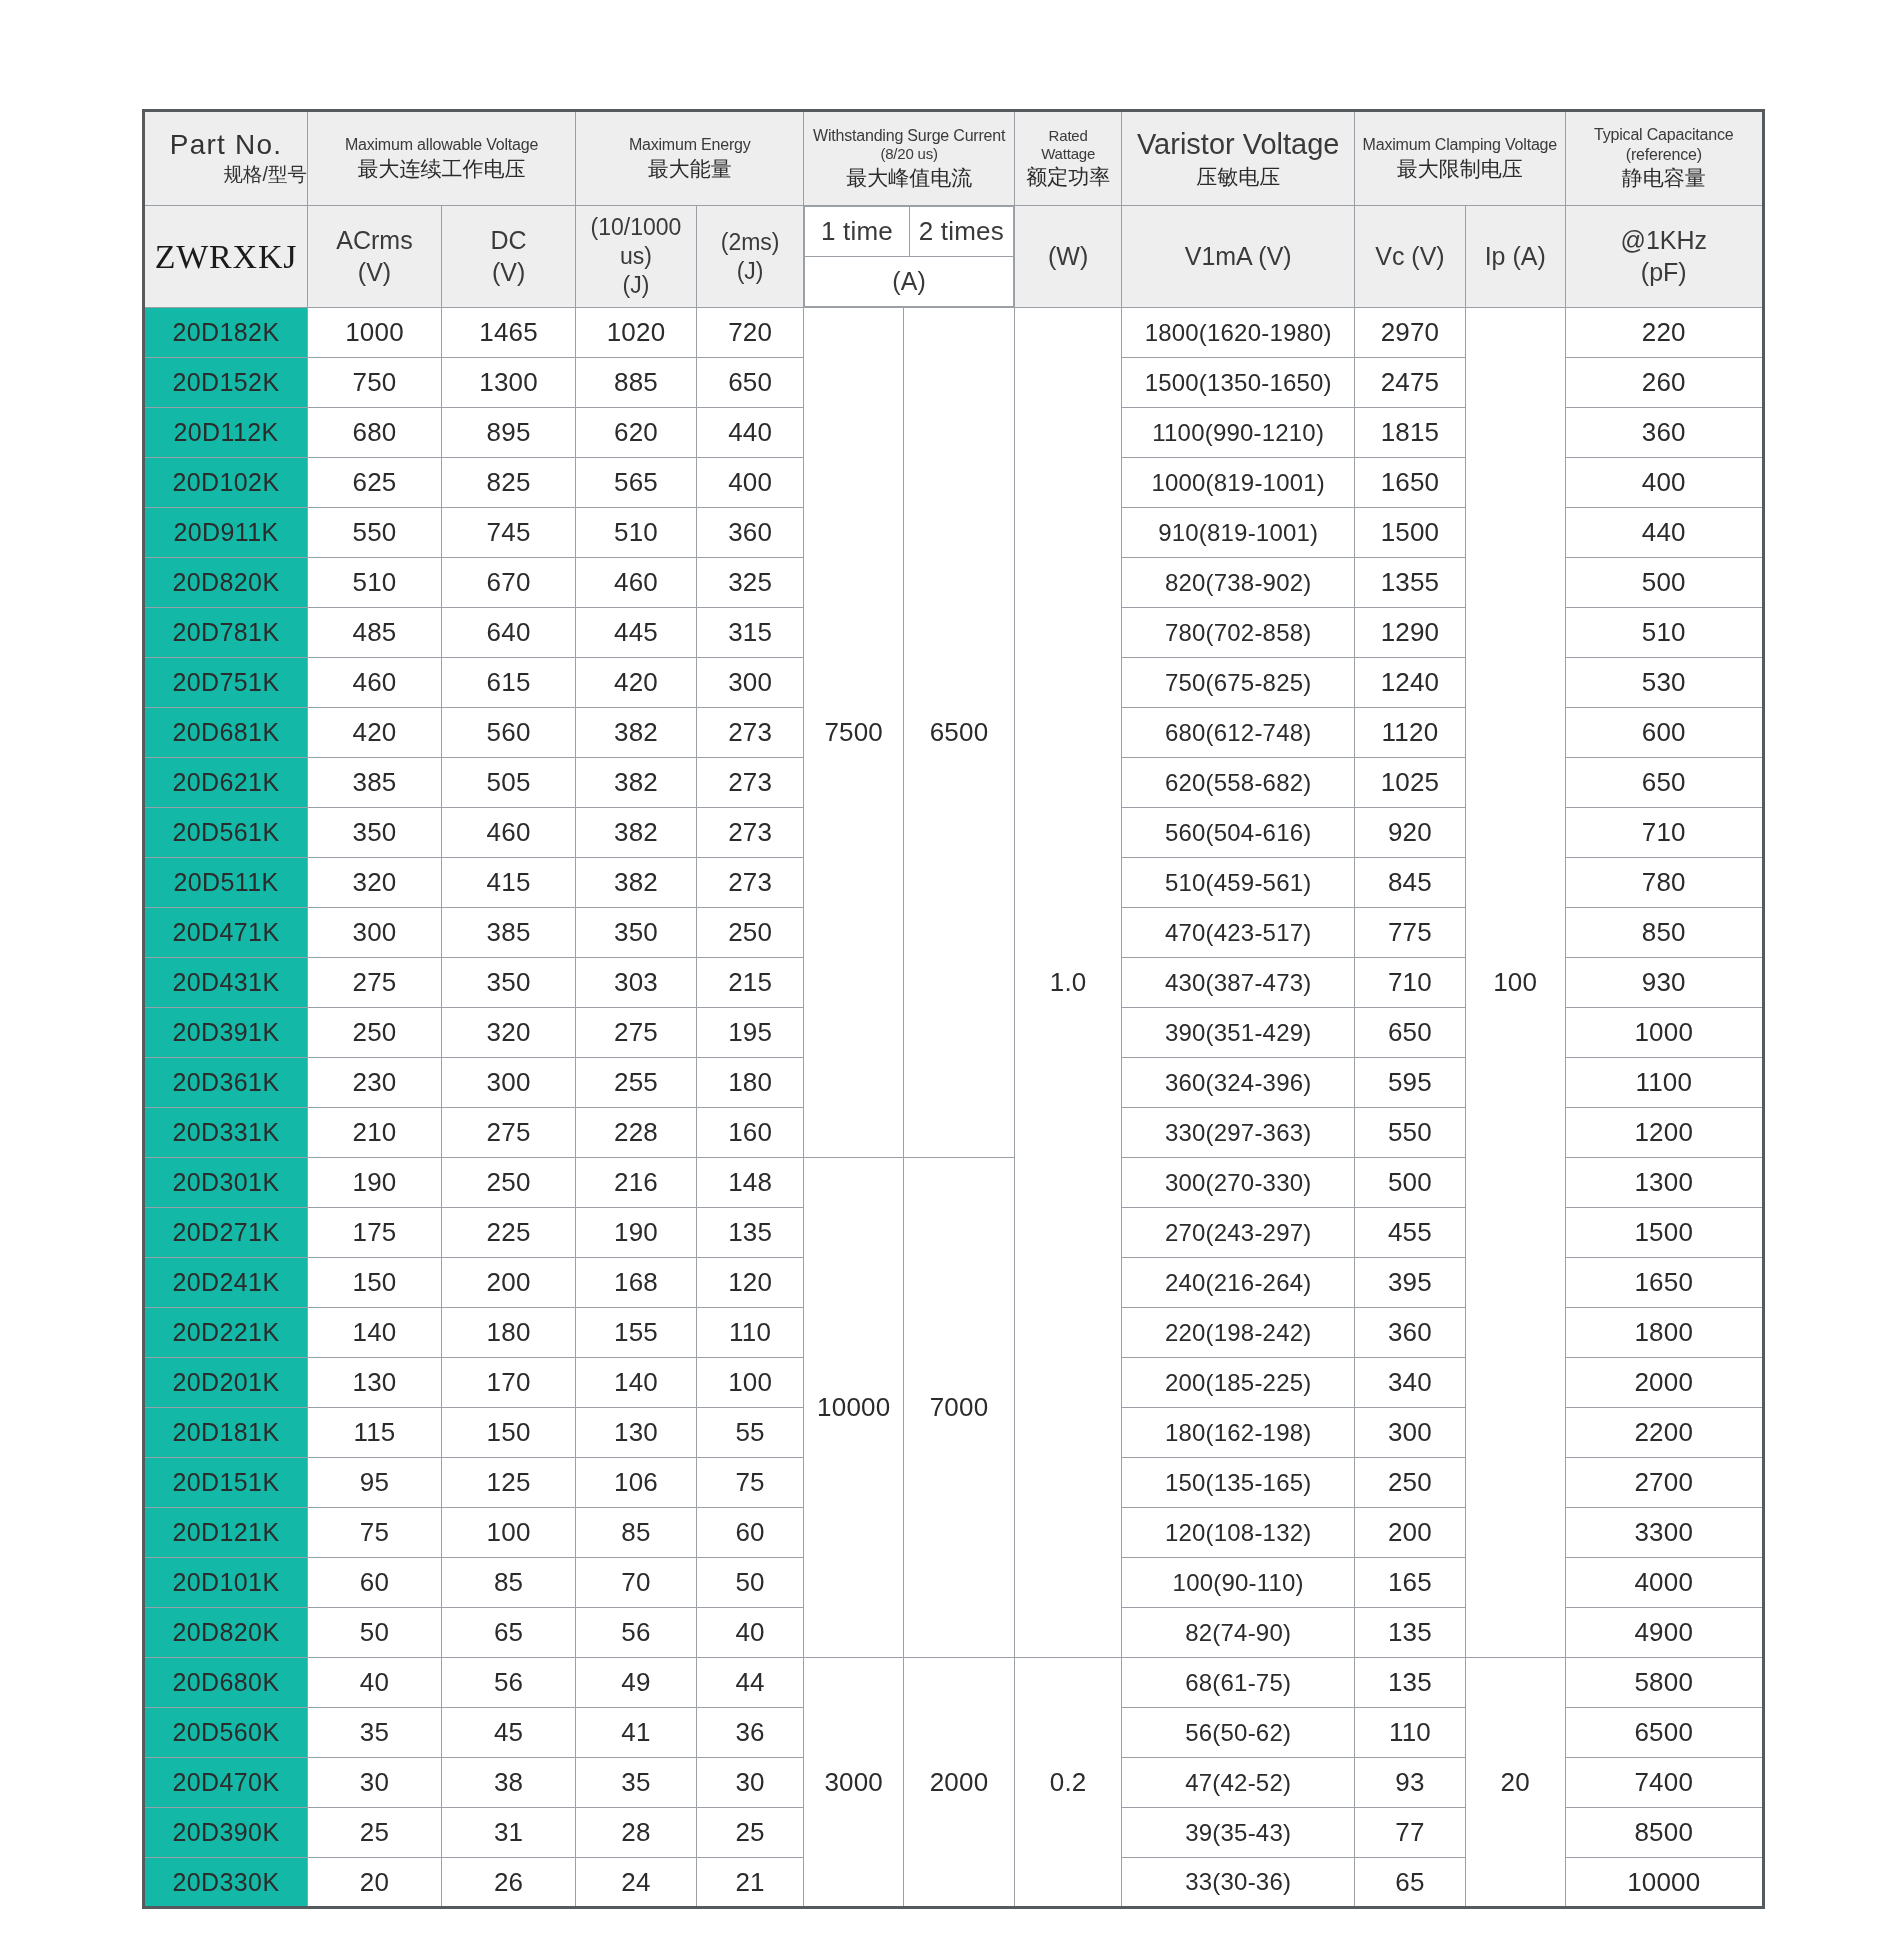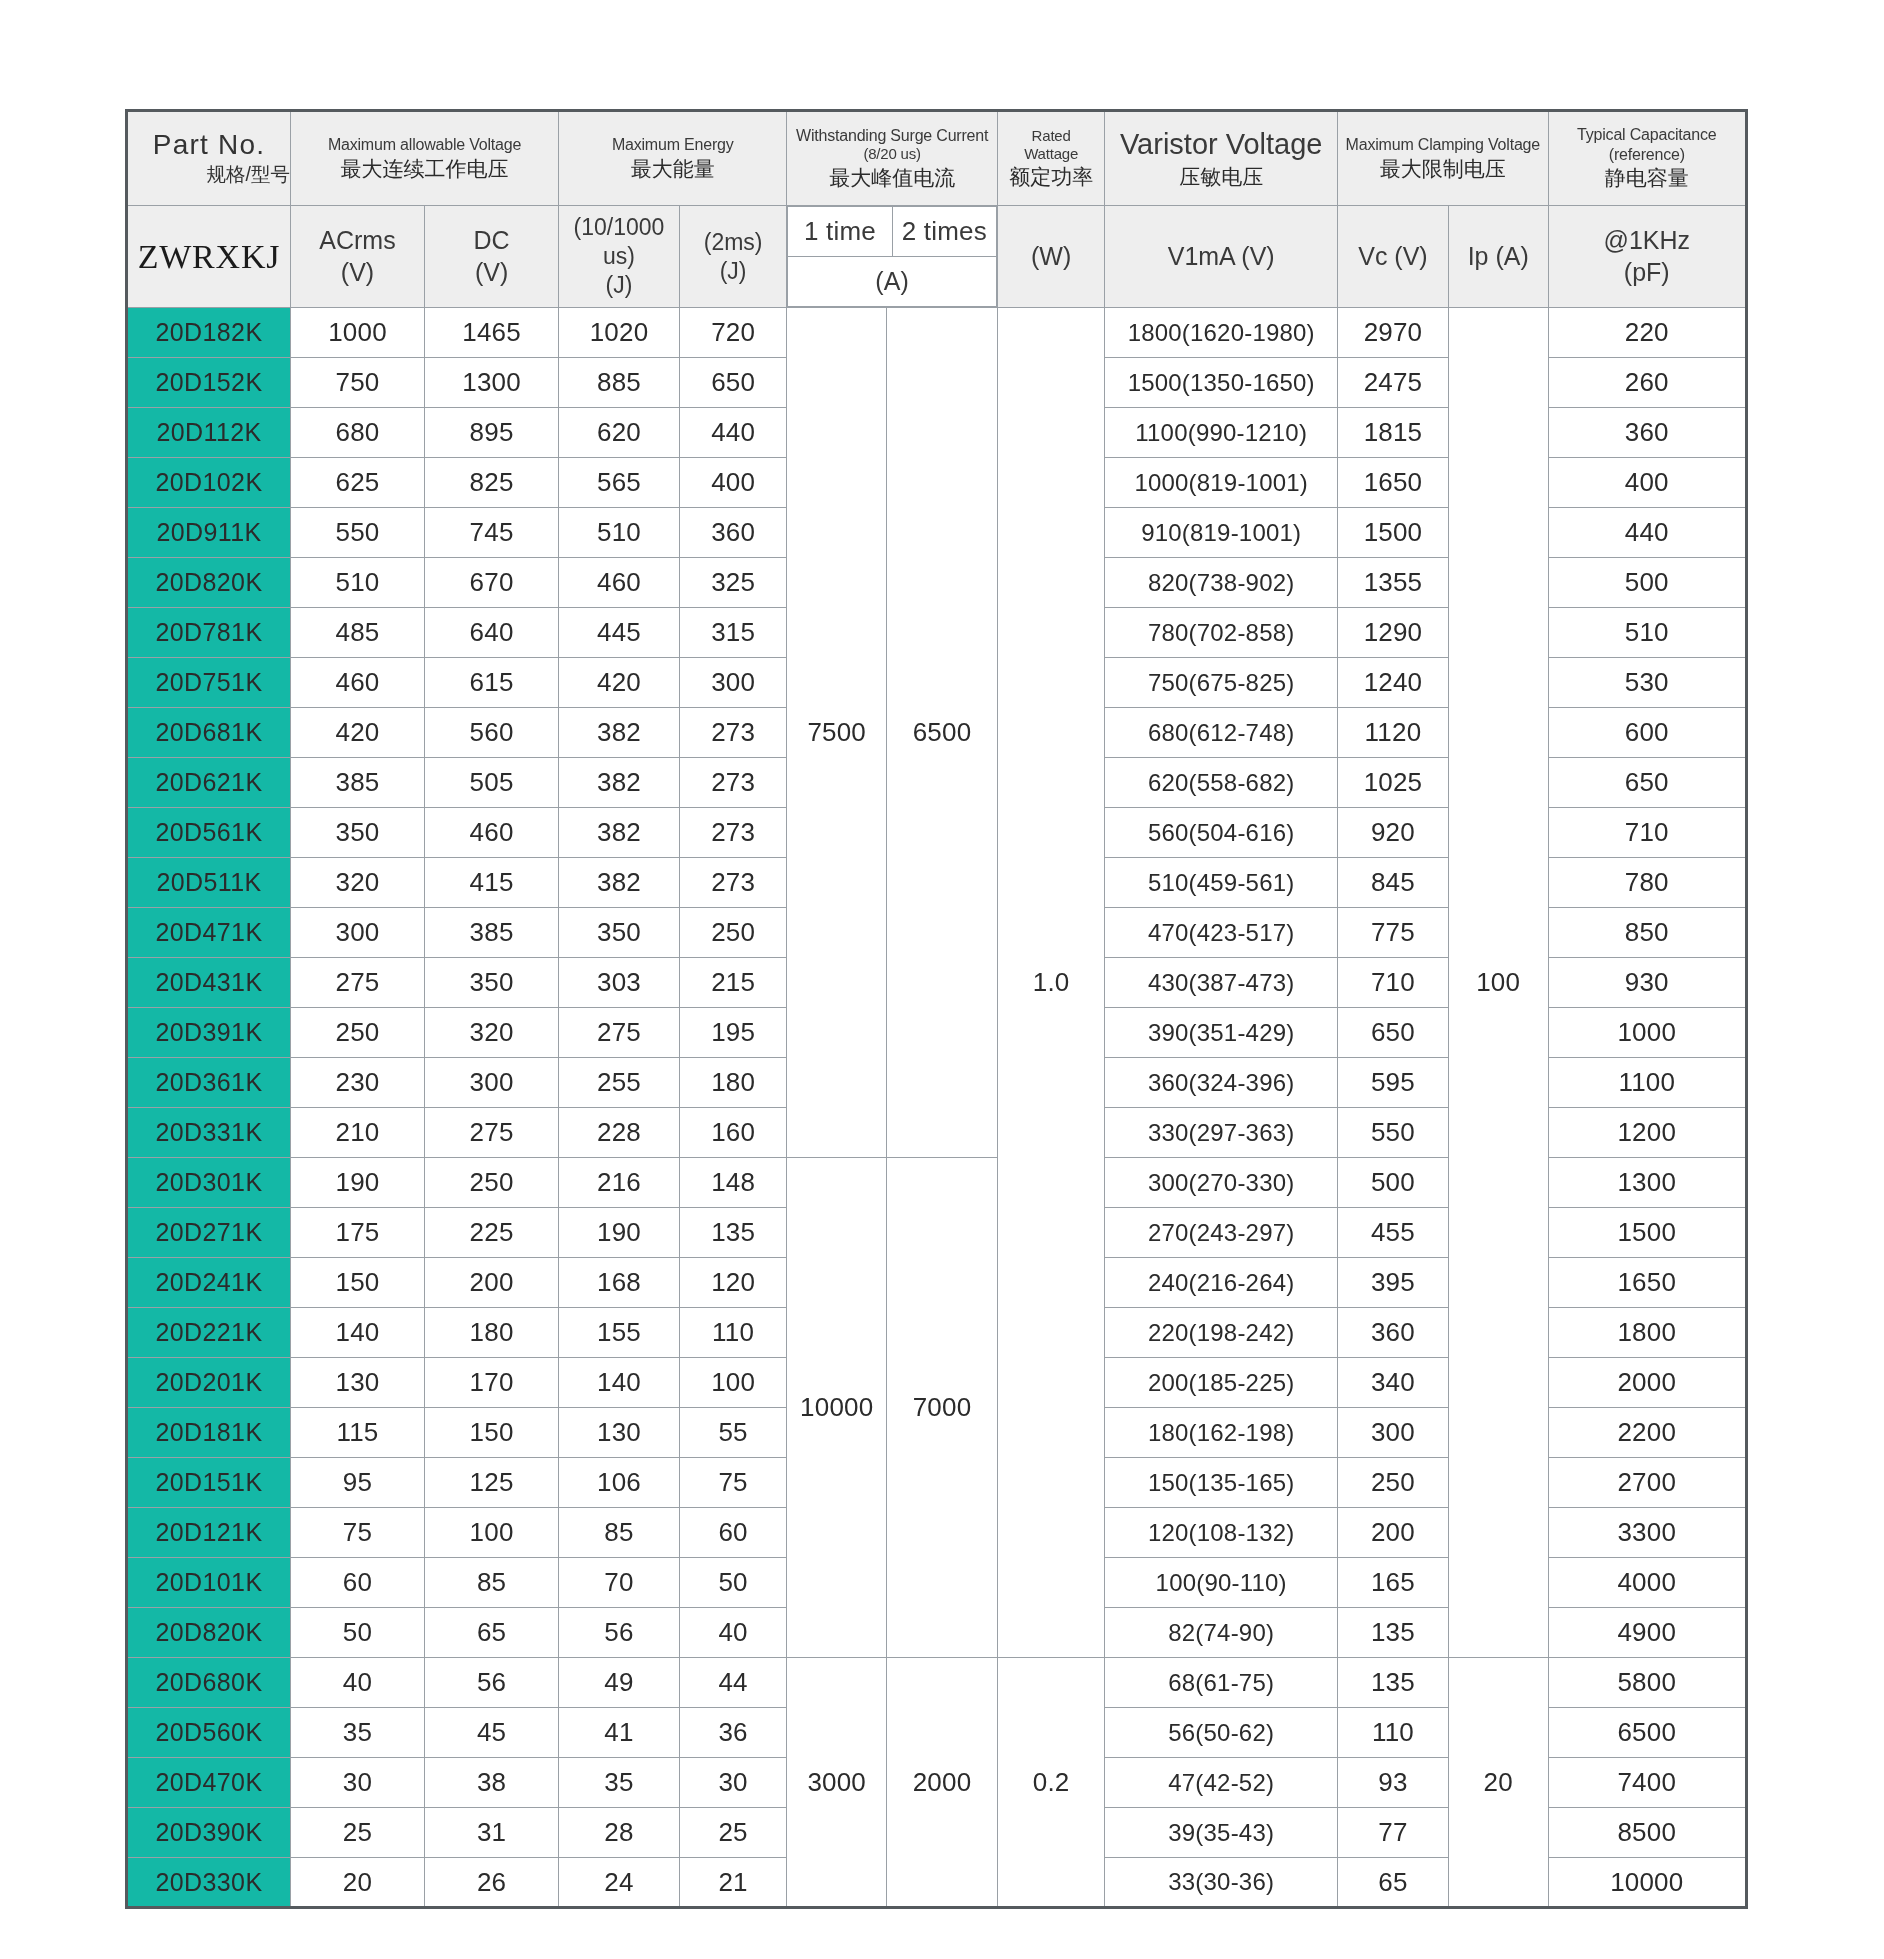--- a/index.html
+++ b/index.html
@@ -19,21 +19,21 @@
     font-family: "Liberation Serif", serif;
     font-size: 42px;
     font-weight: 400;
     color: #111111;
     letter-spacing: 1.6px;
     white-space: nowrap;
   }
 
   .table-wrap {
     position: absolute;
-    left: 125px;
+    left: 142px;
     top: 109px;
     width: 1288px;
   }
 
   table.spec {
     border-collapse: collapse;
     width: 1623px;
     table-layout: fixed;
     border: 3.1px solid #555a5e;
   }

